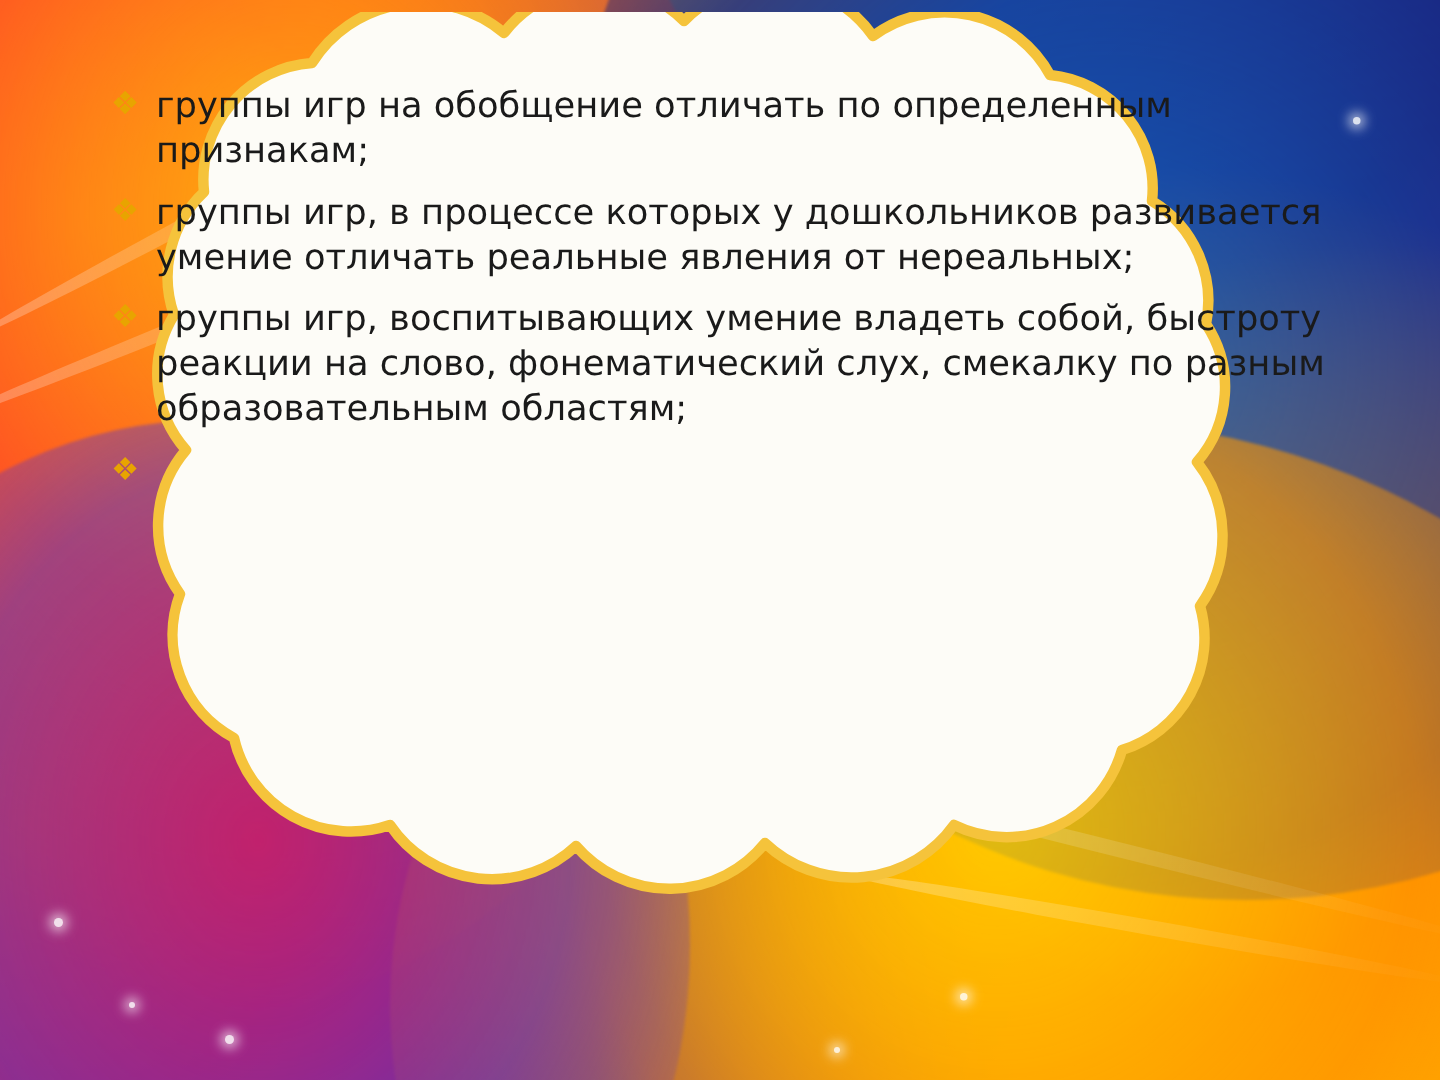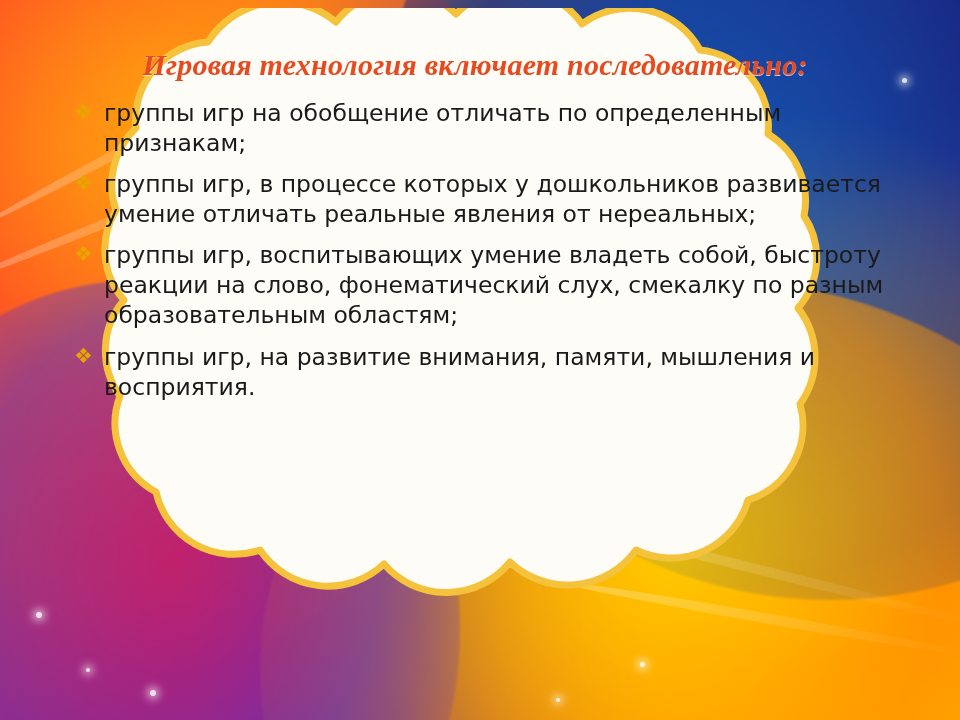--- a/index.html
+++ b/index.html
@@ -172,38 +172,36 @@
           a 78 78 0 0 1 -36 -96
           a 78 78 0 0 1 4 -96
           a 76 76 0 0 1 -8 -90
           a 78 78 0 0 1 20 -82
           Z" fill="#fdfcf7" stroke="#f5c33b" stroke-width="7" stroke-linejoin="round"></path>
       </g>
     </svg>
   </div>
 
   <div class="content">
-    <div class="slide-title">Игровая технология включает последовательно:</div>
 
     <ul class="bullets">
       <li>
         <span class="marker">❖</span>
       </li>
       <li>
         <span class="marker">❖</span>
         <span>группы игр на обобщение отличать по определенным признакам;</span>
       </li>
       <li>
         <span class="marker">❖</span>
         <span>группы игр, в процессе которых у дошкольников развивается умение отличать реальные явления от нереальных;</span>
       </li>
       <li>
         <span class="marker">❖</span>
         <span>группы игр, воспитывающих умение владеть собой, быстроту реакции на слово, фонематический слух, смекалку   по разным  образовательным областям;</span>
       </li>
       <li>
         <span class="marker">❖</span>
-        <span>группы игр, на развитие внимания, памяти, мышления и восприятия.</span>
       </li>
     </ul>
   </div>
 
 </div>
 
 </body></html>

